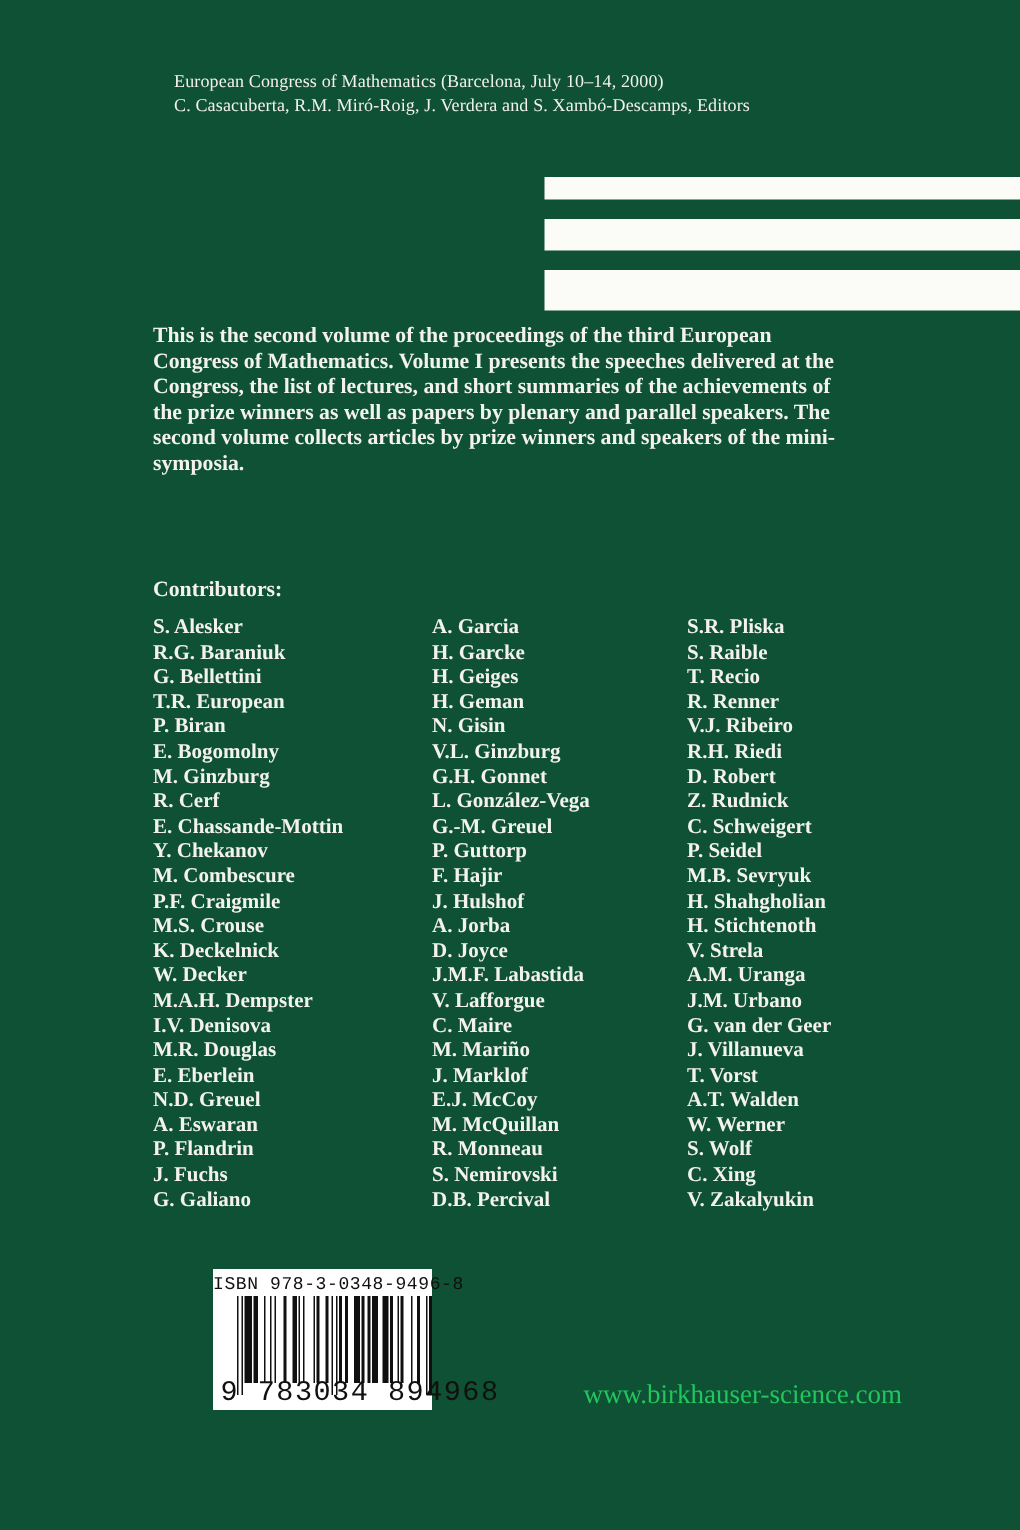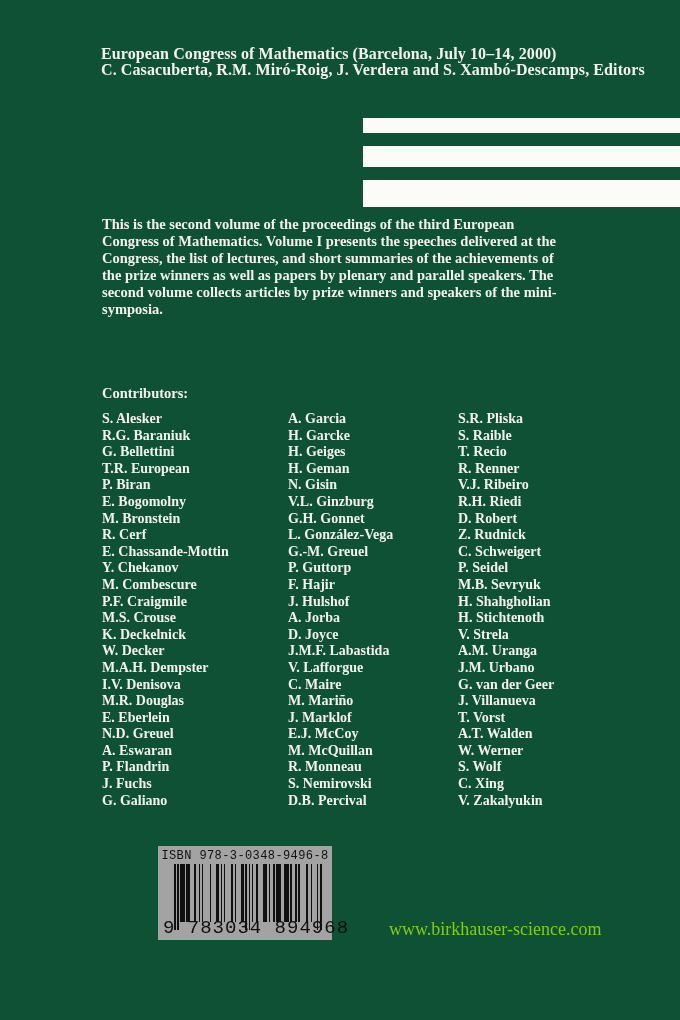--- a/index.html
+++ b/index.html
@@ -10,24 +10,24 @@
     width: 680px;
     height: 1020px;
     background: #0F5134;
     font-family: "Liberation Serif", serif;
     color: #F3F2EC;
   }
 
   
   .header {
     position: absolute;
-    left: 101px;
+    left: 116px;
     top: 46px;
-    font-size: 16px;
-    font-weight: bold;
+    font-size: 12px;
+    font-weight: normal;
     line-height: 16.3px;
     letter-spacing: 0.1px;
     white-space: nowrap;
   }
 
   
   .stripe {
     position: absolute;
     left: 363px;
     right: 0;
@@ -65,25 +65,25 @@
     line-height: 16.6px;
     white-space: nowrap;
   }
   .col1 { left: 102px; }
   .col2 { left: 288px; }
   .col3 { left: 458px; }
 
   
   .barcode-box {
     position: absolute;
-    left: 158px;
+    left: 142px;
     top: 846px;
-    width: 174px;
+    width: 146px;
     height: 94px;
-    background: #a3a3a3;
+    background: #ffffff;
     color: #101010;
   }
   .isbn-line {
     margin-top: 3px;
     text-align: center;
     font-family: "Liberation Mono", monospace;
     font-size: 12px;
     letter-spacing: 0.4px;
     white-space: nowrap;
   }
@@ -108,21 +108,21 @@
     white-space: nowrap;
   }
 
   
   .website {
     position: absolute;
     left: 389px;
     top: 919px;
     font-size: 18px;
     font-weight: normal;
-    color: #84cc16;
+    color: #22c55e;
     white-space: nowrap;
   }
 </style>
 </head>
 <body>
 
 <div id="cover">
 
   <div class="header">
     <div>European Congress of Mathematics (Barcelona, July 10–14, 2000)</div>
@@ -139,21 +139,21 @@
 
   <div class="contrib-heading">Contributors:</div>
 
   <div class="contrib-col col1">
       <div>S. Alesker</div>
       <div>R.G. Baraniuk</div>
       <div>G. Bellettini</div>
       <div>T.R. European</div>
       <div>P. Biran</div>
       <div>E. Bogomolny</div>
-      <div>M. Bronstein</div>
+      <div>M. Ginzburg</div>
       <div>R. Cerf</div>
       <div>E. Chassande-Mottin</div>
       <div>Y. Chekanov</div>
       <div>M. Combescure</div>
       <div>P.F. Craigmile</div>
       <div>M.S. Crouse</div>
       <div>K. Deckelnick</div>
       <div>W. Decker</div>
       <div>M.A.H. Dempster</div>
       <div>I.V. Denisova</div>

